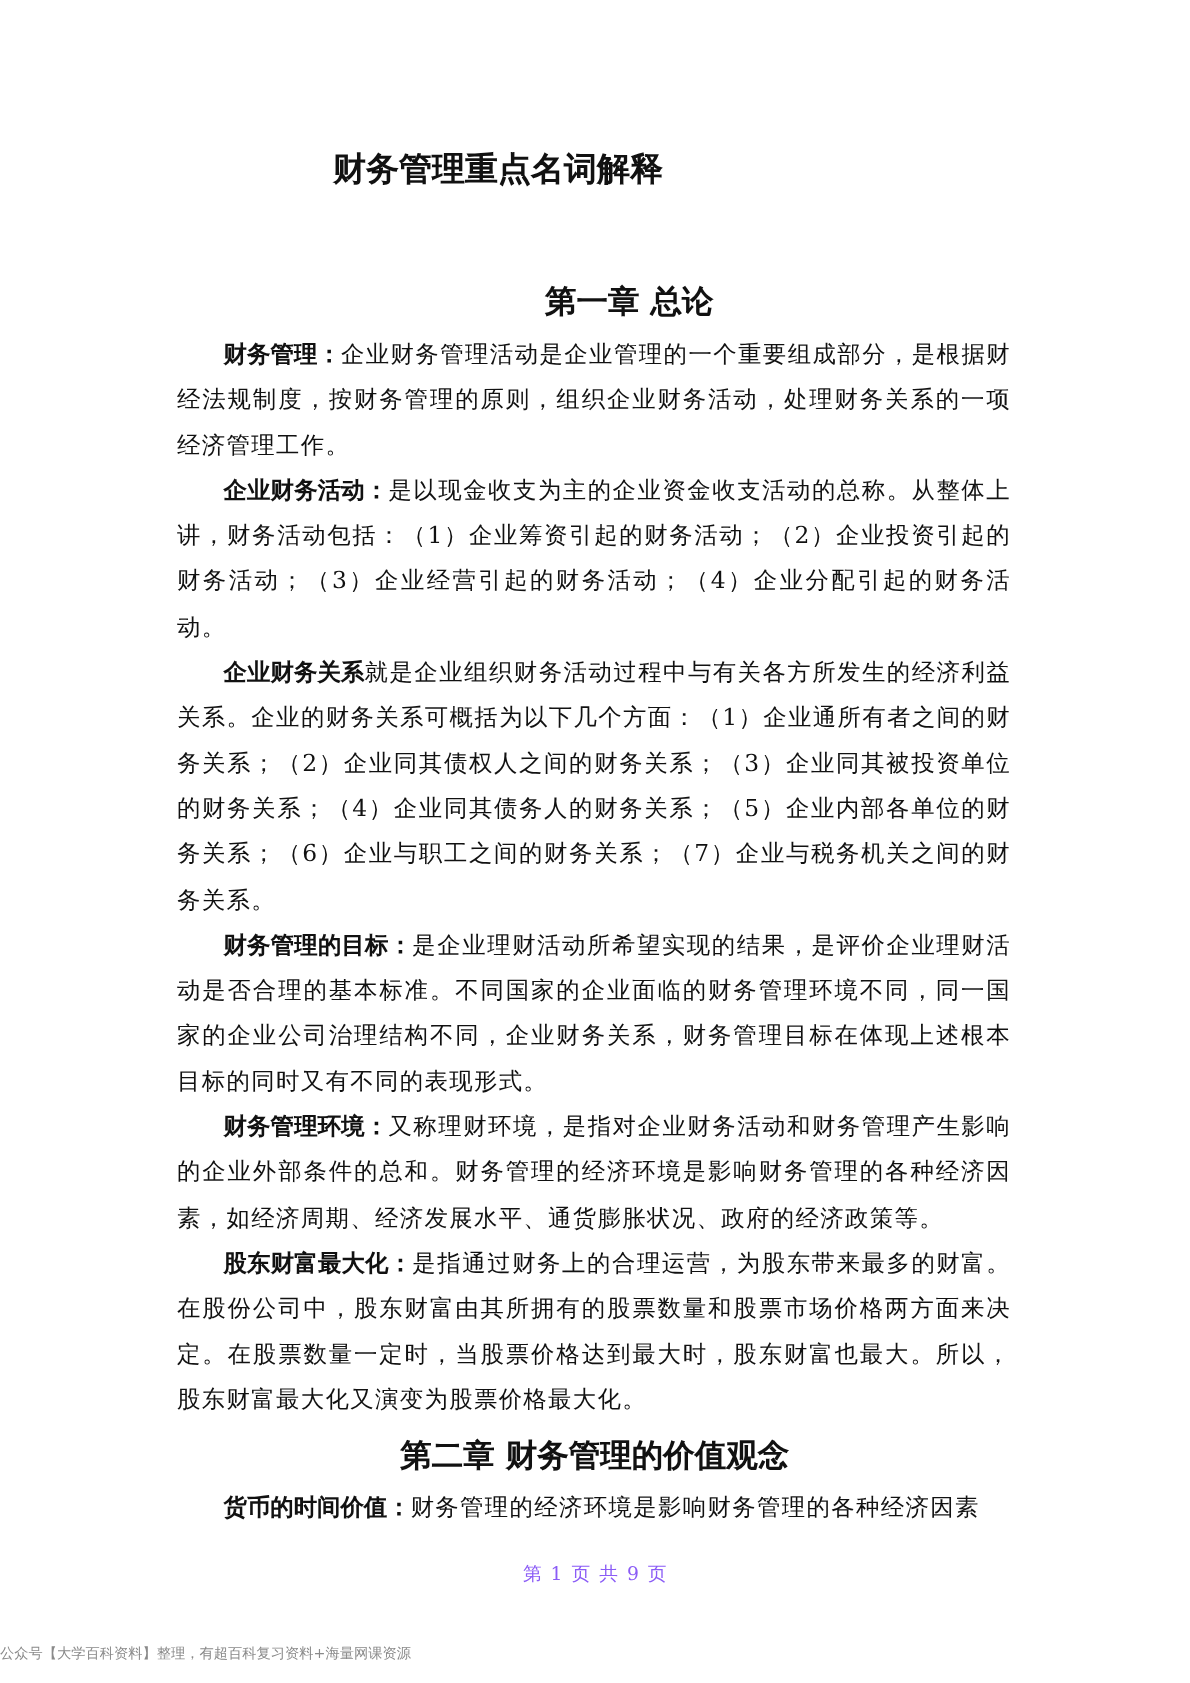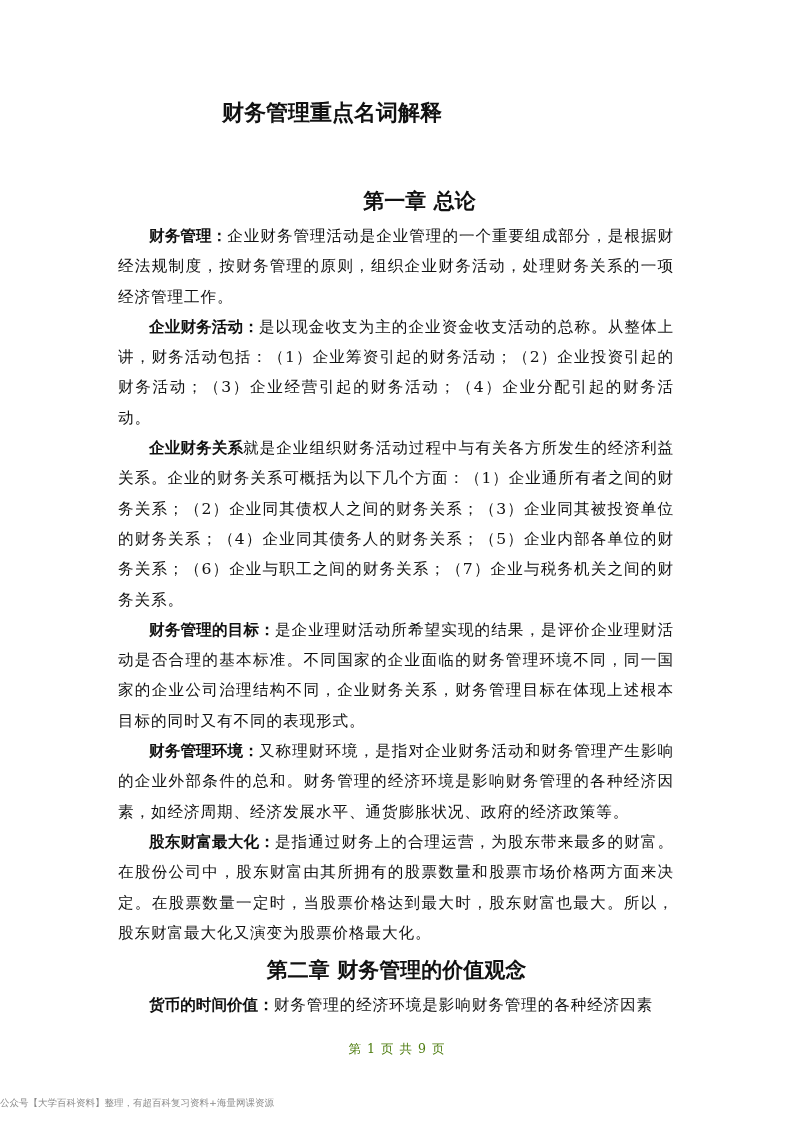--- a/index.html
+++ b/index.html
@@ -20,21 +20,21 @@
     }
     .body-block {
       position: absolute; left: 118px; width: 556px;
       font-size: 15.6px; line-height: 30.3px; text-align: justify;
       letter-spacing: 0.9px;
     }
     .para { margin: 0; text-indent: 31px; }
     .term { font-family: "DejaVu Sans", "Liberation Sans", sans-serif; font-weight: bold; letter-spacing: 0; }
     .page-number {
       position: absolute; left: 0; width: 793px; top: 1040px; text-align: center;
-      font-size: 12.5px; line-height: 18px; word-spacing: 2px; color: #4d7c0f;
+      font-size: 12.5px; line-height: 18px; word-spacing: 2px; color: #8b5cf6;
     }
     .watermark {
       position: absolute; left: 0; width: 793px; top: 1096px; text-align: left;
       font-family: "DejaVu Sans", "Liberation Sans", sans-serif;
       font-size: 9.5px; color: #8a8a8a; line-height: 14px;
     }
   </style>
 </head>
 <body>
 

